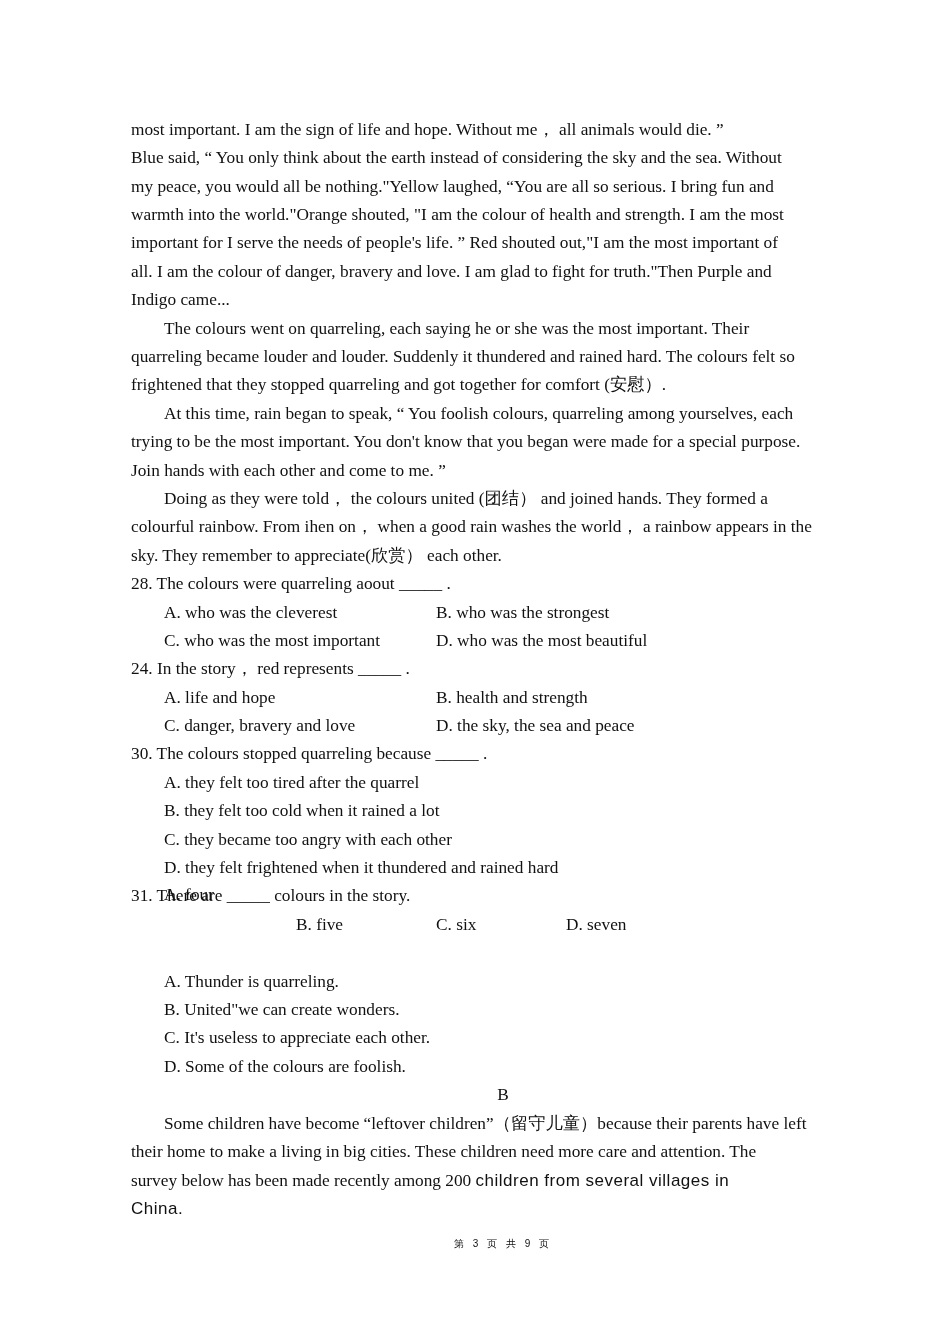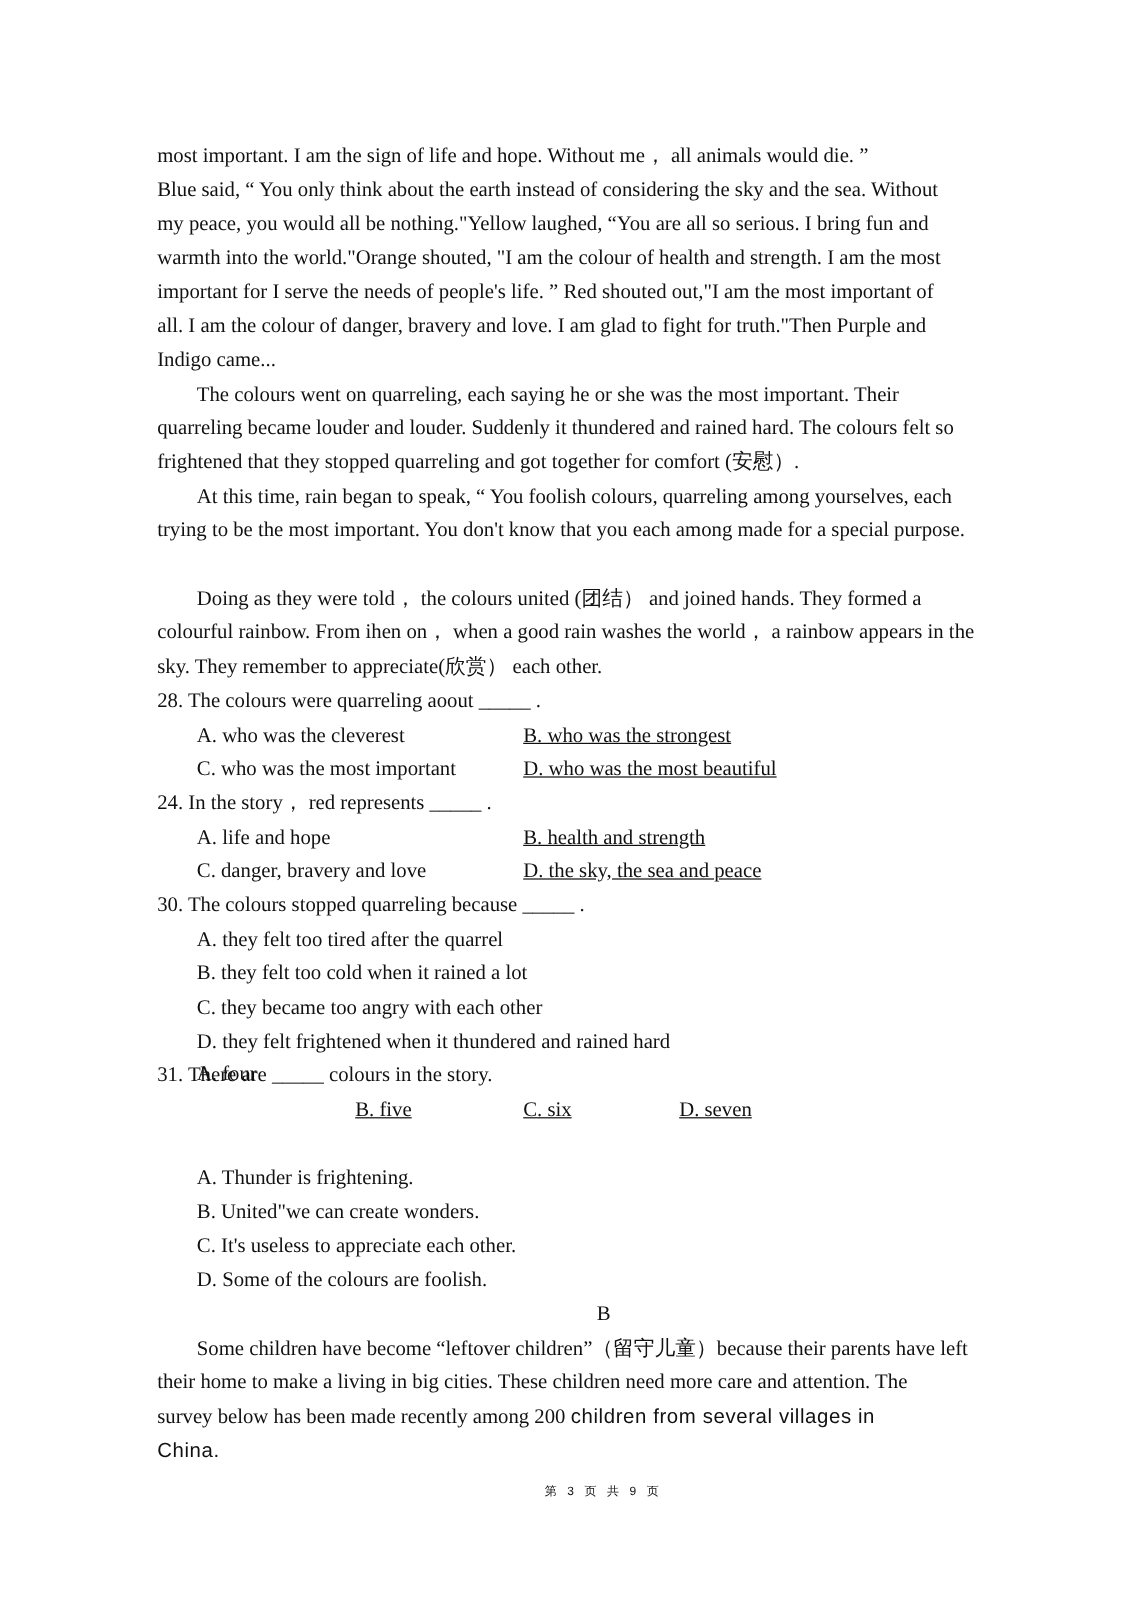--- a/index.html
+++ b/index.html
@@ -5,21 +5,21 @@
   html, body { margin: 0; padding: 0; background: #ffffff; }
   body { width: 950px; height: 1342px; position: relative; overflow: hidden; }
   .page {
     position: absolute; left: 0; top: 0; width: 950px; height: 1342px; background: #fff;
     font-family: "Liberation Serif", serif; color: #111; font-size: 17.3px; margin-left: 28px;
   }
   .line {
     position: absolute; left: 103px; white-space: nowrap; line-height: 20px; height: 22px;
   }
   .ind { left: 136px; }
-  .optB { position: absolute; white-space: nowrap; line-height: 20px; text-decoration: underline; }
+  .optB { position: absolute; white-space: nowrap; line-height: 20px; }
   .mono { font-family: Liberation Sans, sans-serif; font-size: 17px; letter-spacing: 0.5px; }
   .center { left: 0; width: 950px; text-align: center; }
   .footer { font-family: Liberation Sans, sans-serif; font-size: 10px; letter-spacing: 3px; }
 </style>
 </head>
 <body>
 
 <div class="page">
 
   <div class="line" style="top:120px">most important. I am the sign of life and hope. Without me， all animals would die. ”</div>
@@ -28,21 +28,22 @@
   <div class="line" style="top:205px">warmth into the world."Orange shouted, "I am the colour of health and strength. I am the most</div>
   <div class="line" style="top:233px">important for I serve the needs of people's life. ”  Red shouted out,"I am the most important of</div>
   <div class="line" style="top:262px">all. I am the colour of danger, bravery and love. I am glad to fight for truth."Then Purple and</div>
   <div class="line" style="top:290px">Indigo came...</div>
 
   <div class="line ind" style="top:319px">The colours went on quarreling, each saying he or she was the most important. Their</div>
   <div class="line" style="top:347px">quarreling became louder and louder. Suddenly it thundered and rained hard. The colours felt so</div>
   <div class="line" style="top:375px">frightened that they stopped quarreling and got together for comfort (安慰）.</div>
 
   <div class="line ind" style="top:404px">At this time, rain began to speak, “ You foolish colours, quarreling among yourselves, each</div>
-  <div class="line" style="top:432px">trying to be the most important. You don't know that you each among made for a special purpose.</div>
+  <div class="line" style="top:432px">trying to be the most important. You don't know that you began were made for a special purpose.</div>
+  <div class="line" style="top:461px">Join hands with each other and come to me. ”</div>
 
   <div class="line ind" style="top:489px">Doing as they were told， the colours united (团结） and joined hands. They formed a</div>
   <div class="line" style="top:517px">colourful rainbow. From ihen on， when a good rain washes the world， a rainbow appears in the</div>
   <div class="line" style="top:546px">sky. They remember to appreciate(欣赏） each other.</div>
 
   <div class="line" style="top:574px">28. The colours were quarreling aoout _____ .</div>
   <div class="line ind" style="top:603px">A. who was the cleverest</div>
   <div class="optB" style="left:408px;top:603px">B. who was the strongest</div>
   <div class="line ind" style="top:631px">C. who was the most important</div>
   <div class="optB" style="left:408px;top:631px">D. who was the most beautiful</div>
@@ -58,21 +59,21 @@
   <div class="line ind" style="top:801px">B. they felt too cold when it rained a lot</div>
   <div class="line ind" style="top:830px">C. they became too angry with each other</div>
   <div class="line ind" style="top:858px">D. they felt frightened when it thundered and rained hard</div>
 
   <div class="line" style="top:886px">31. There are _____ colours in the story.</div>
   <div class="line ind" style="top:885px">A. four</div>
   <div class="optB" style="left:268px;top:915px">B. five</div>
   <div class="optB" style="left:408px;top:915px">C. six</div>
   <div class="optB" style="left:538px;top:915px">D. seven</div>
 
-  <div class="line ind" style="top:972px">A. Thunder is frightening.</div>
+  <div class="line ind" style="top:972px">A. Thunder is quarreling.</div>
   <div class="line ind" style="top:1000px">B. United"we can create wonders.</div>
   <div class="line ind" style="top:1028px">C. It's useless to appreciate each other.</div>
   <div class="line ind" style="top:1057px">D. Some of the colours are foolish.</div>
 
   <div class="line center" style="top:1085px">B</div>
   <div class="line" style="top:1142px">their home to make a living in big cities. These children need more care and attention. The</div>
   <div class="line ind" style="top:1114px">Some children have become “leftover children”（留守儿童）because their parents have left</div>
   <div class="line" style="top:1171px">
     <span>survey below has been made recently among 200 </span><span class="mono">children from several villages in</span>
   </div>

